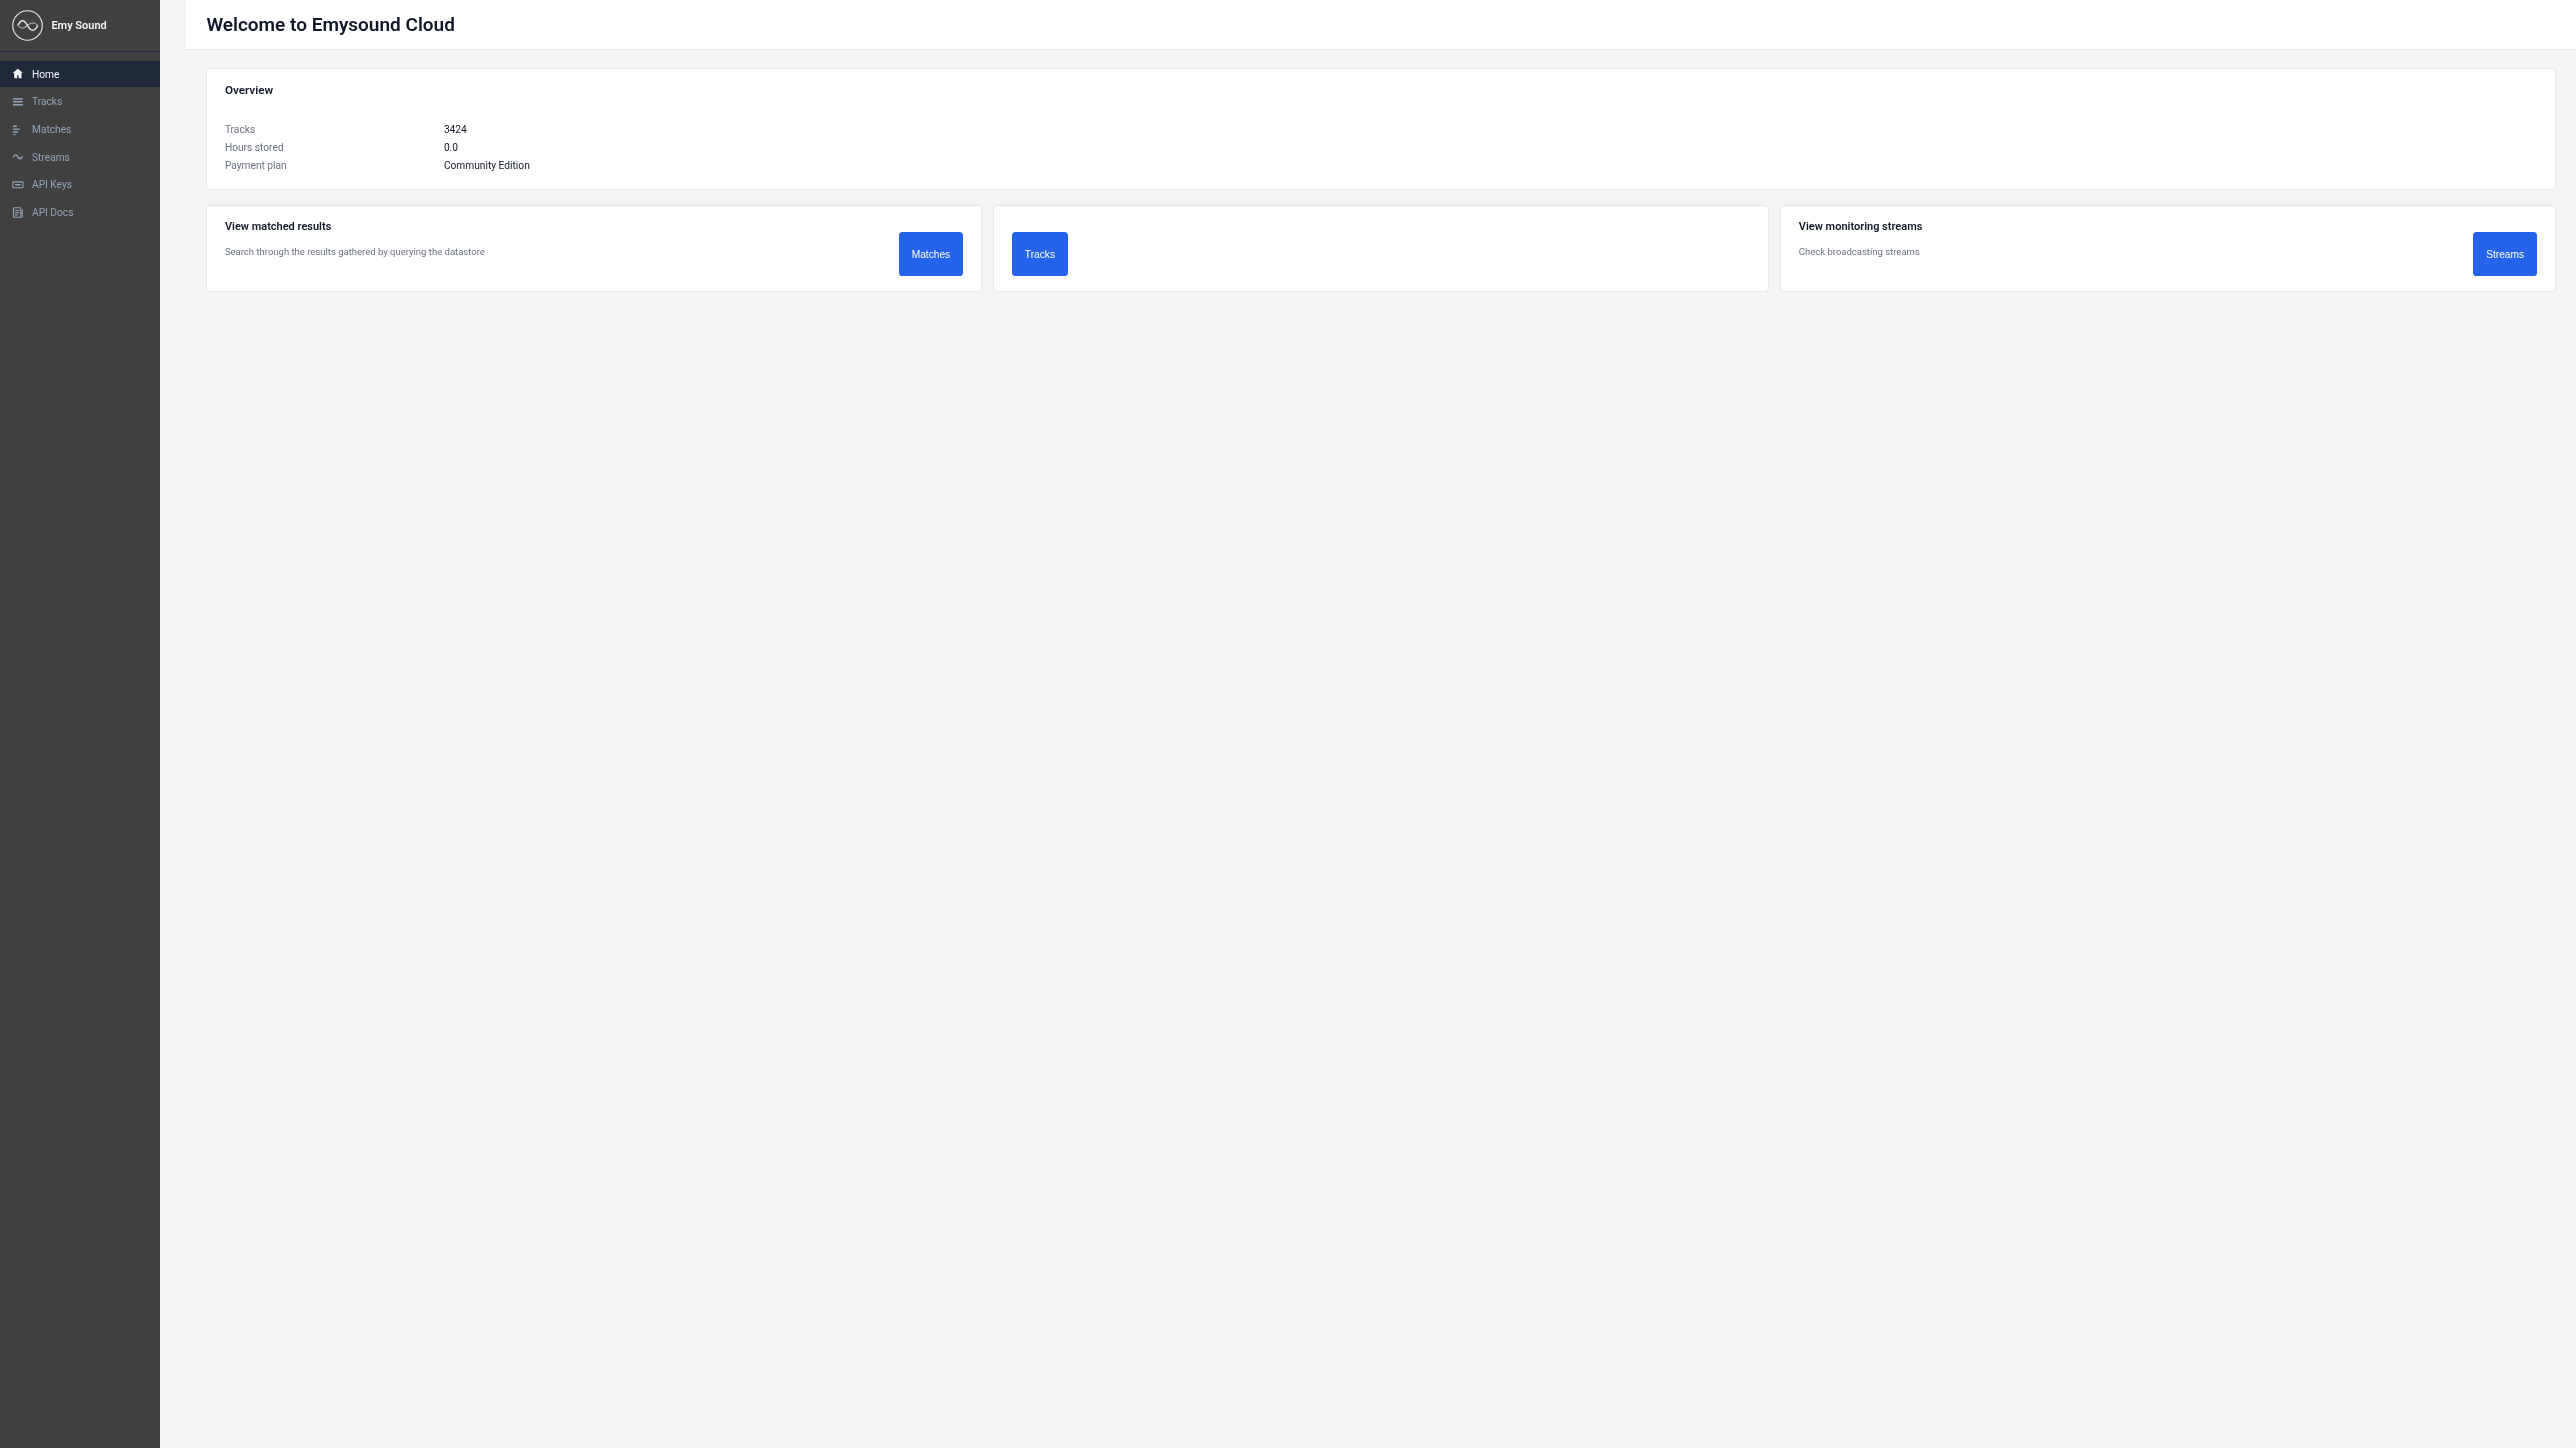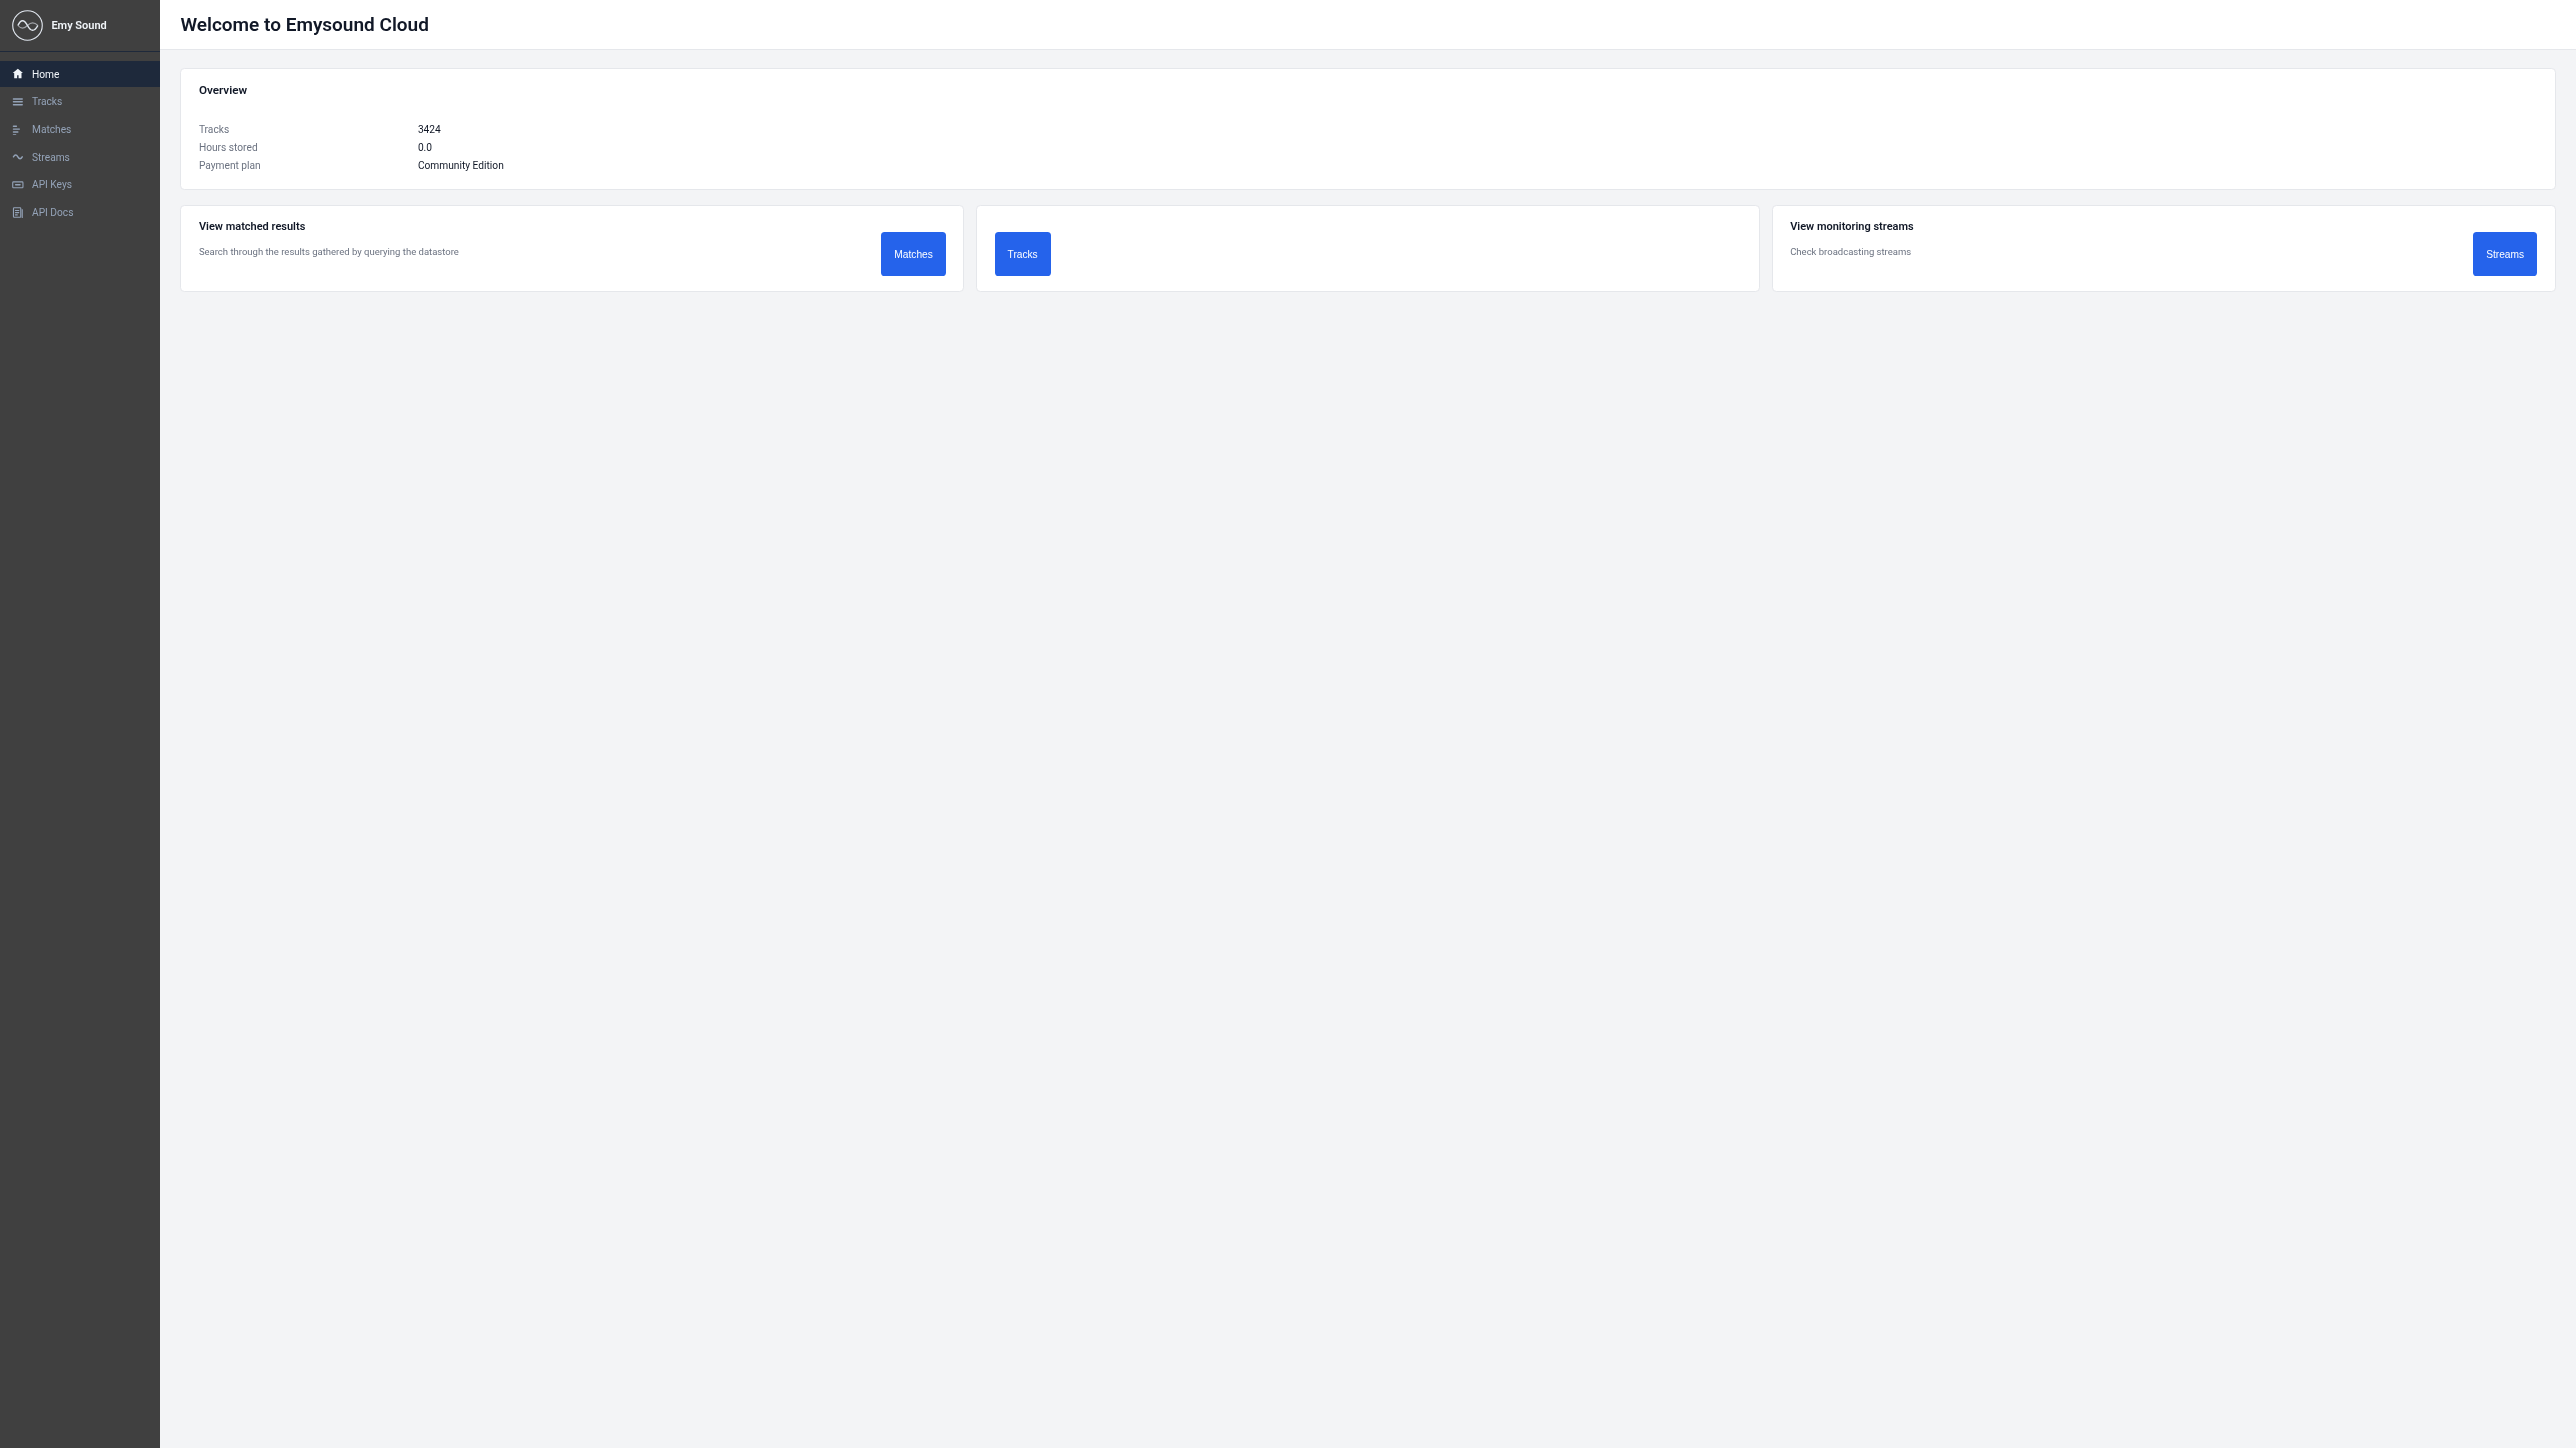--- a/index.html
+++ b/index.html
@@ -80,20 +80,21 @@
       justify-content: center;
       flex-shrink: 0;
     }
 
     
     .main-content {
       flex: 1;
       display: flex;
       flex-direction: column;
       overflow: auto;
+      padding-left: 26px;
     }
 
     .page-header {
       background: #ffffff;
       padding: 13px 20.4px;
       border-bottom: 0.7px solid #e5e7eb;
     }
 
     .page-title {
       font-size: 19px;

